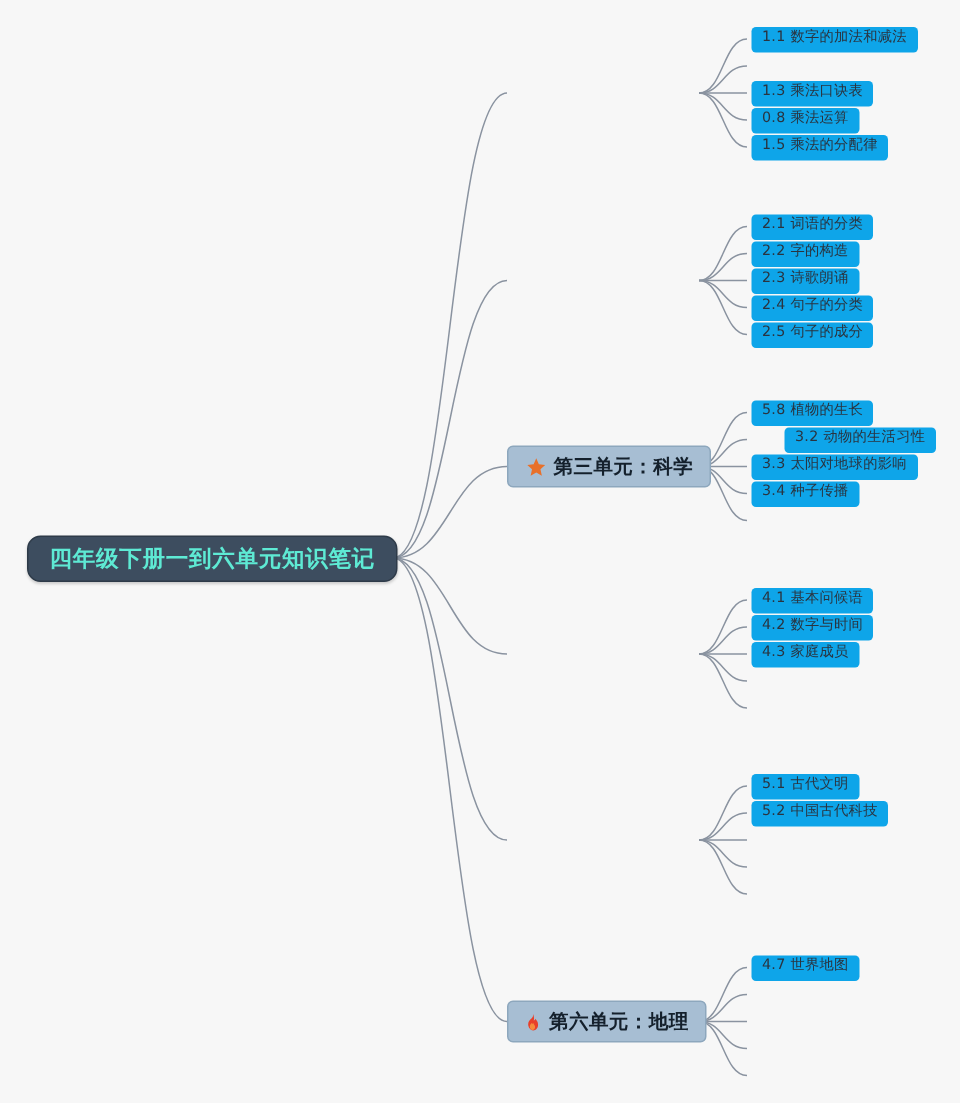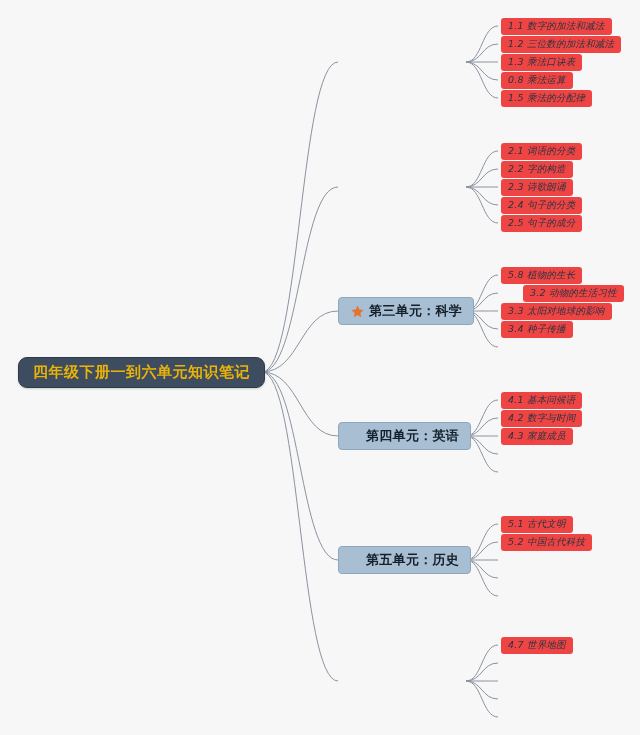--- a/index.html
+++ b/index.html
@@ -39,21 +39,21 @@
     padding: 0 14px;
     display: flex;
     align-items: center;
     background: #3d4d5f;
     border: 1px solid #2e3b49;
     border-radius: 9px;
     box-shadow: 0 1px 2px rgba(0,0,0,0.18);
     box-sizing: border-box;
   }
   .root-node .root-label {
-    color: #eab308;
+    color: #5eead4;
     font-size: 15px;
     font-weight: bold;
     letter-spacing: 0.5px;
     white-space: nowrap;
   }
 
   
   .branch-node {
     position: absolute;
     height: 28px;
@@ -88,26 +88,25 @@
     border-radius: 1px;
   }
   .icon-star svg, .icon-flame svg { display: block; }
 
   
   .leaf-node {
     position: absolute;
     height: 17px;
     padding: 0 7px;
     display: flex;
-    align-items: center;
-    background: #ef4444;
+    align-items: flex-start;
+    background: #0ea5e9;
     border-radius: 3px;
     box-sizing: border-box;
     white-space: nowrap;
-    font-style: italic;
   }
   .leaf-node .leaf-label {
     color: #2a3440;
     font-size: 9.5px;
     letter-spacing: 0.2px;
   }
 </style>
 </head>
 <body>
 
@@ -162,23 +161,20 @@
   </svg>
 
   <div class="root-node">
     <span class="root-label">四年级下册一到六单元知识笔记</span>
   </div>
 
 
   <div class="leaf-node" style="left:501px; top:18px;">
     <span class="leaf-label">1.1 数字的加法和减法</span>
   </div>
-  <div class="leaf-node" style="left:501px; top:36px;">
-    <span class="leaf-label">1.2 三位数的加法和减法</span>
-  </div>
   <div class="leaf-node" style="left:501px; top:54px;">
     <span class="leaf-label">1.3 乘法口诀表</span>
   </div>
   <div class="leaf-node" style="left:501px; top:72px;">
     <span class="leaf-label">0.8 乘法运算</span>
   </div>
   <div class="leaf-node" style="left:501px; top:90px;">
     <span class="leaf-label">1.5 乘法的分配律</span>
   </div>
 
@@ -214,49 +210,46 @@
   <div class="leaf-node" style="left:523px; top:285px;">
     <span class="leaf-label">3.2 动物的生活习性</span>
   </div>
   <div class="leaf-node" style="left:501px; top:303px;">
     <span class="leaf-label">3.3 太阳对地球的影响</span>
   </div>
   <div class="leaf-node" style="left:501px; top:321px;">
     <span class="leaf-label">3.4 种子传播</span>
   </div>
 
-  <div class="branch-node" style="left:338px; top:422px;">
-    <span class="node-icon">
-      <span class="icon-square"></span>
-    </span>
-    <span class="branch-label">第四单元：英语</span>
-  </div>
 
   <div class="leaf-node" style="left:501px; top:392px;">
     <span class="leaf-label">4.1 基本问候语</span>
   </div>
   <div class="leaf-node" style="left:501px; top:410px;">
     <span class="leaf-label">4.2 数字与时间</span>
   </div>
   <div class="leaf-node" style="left:501px; top:428px;">
     <span class="leaf-label">4.3 家庭成员</span>
   </div>
 
-  <div class="branch-node" style="left:338px; top:546px;">
-    <span class="node-icon">
-      <span class="icon-square"></span>
-    </span>
-    <span class="branch-label">第五单元：历史</span>
-  </div>
 
   <div class="leaf-node" style="left:501px; top:516px;">
     <span class="leaf-label">5.1 古代文明</span>
   </div>
   <div class="leaf-node" style="left:501px; top:534px;">
     <span class="leaf-label">5.2 中国古代科技</span>
   </div>
 
+  <div class="branch-node" style="left:338px; top:667px;">
+    <span class="node-icon icon-flame">
+      <svg width="13" height="13" viewBox="0 0 24 24">
+        <path d="M13.5 1.5c.8 3.4-1.1 5.1-2.6 6.6C9.2 9.8 7.6 11.4 7.6 14.4c0 4.1 3 7.6 6.2 7.6 3.3 0 6-3.1 6-7 0-3.4-1.8-5.4-3.3-7.3-.4 1.3-1.2 2-2 2.3.6-2.6.2-5.9-1-8.5z" fill="#e8402a"></path>
+        <path d="M11.6 13c-.5 1.6-2 2.3-2 4.3 0 2.3 1.5 4.2 3.3 4.2 1.8 0 3.2-1.7 3.2-3.8 0-2.2-1.6-3-2.3-4.9-.4 1.1-1.2 1.5-2.2.2z" fill="#f58b3c"></path>
+      </svg>
+    </span>
+    <span class="branch-label">第六单元：地理</span>
+  </div>
 
   <div class="leaf-node" style="left:501px; top:637px;">
     <span class="leaf-label">4.7 世界地图</span>
   </div>
 
 </div>
 
 </body></html>

